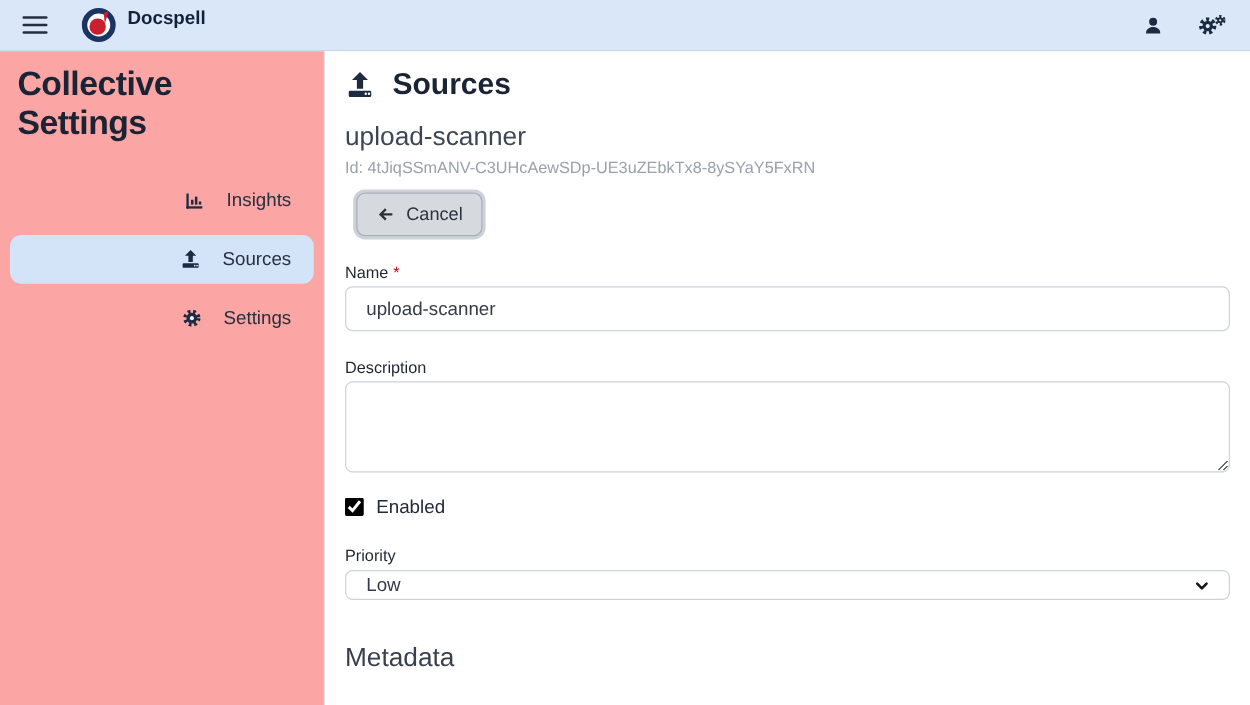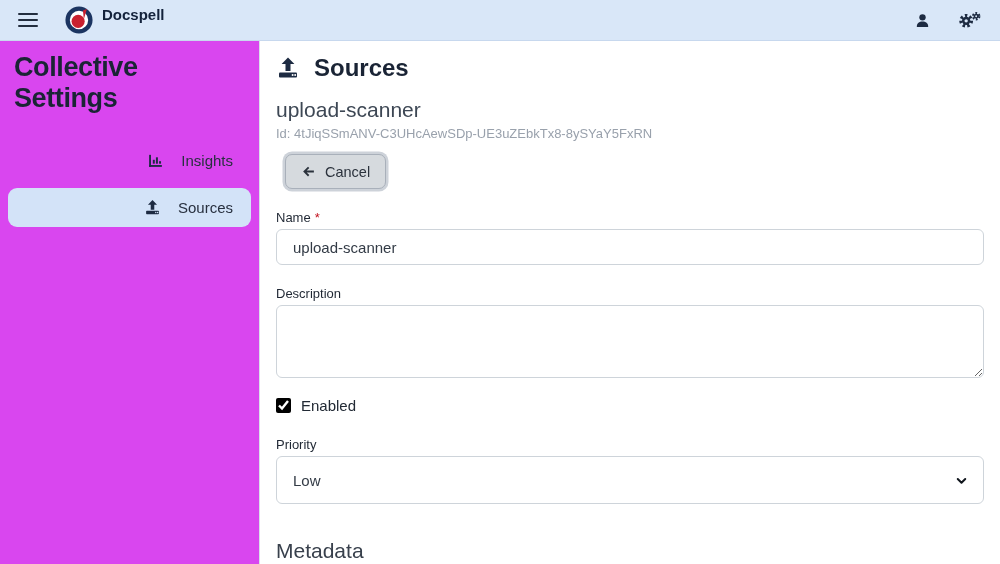--- a/index.html
+++ b/index.html
@@ -11,21 +11,21 @@
     display: flex; align-items: center; padding: 0 18px; }
   .hamburger { width: 20px; display: flex; flex-direction: column; gap: 3.5px; cursor: pointer; }
   .hamburger span { height: 2.6px; background: #232e3f; border-radius: 1px; }
   .brand { display: flex; gap: 9px; margin-left: 27px; cursor: pointer; }
   .brand-name { font-size: 15px; font-weight: bold; color: #13223b; }
   .nav-right { margin-left: auto; display: flex; align-items: center; gap: 26px; }
   .nav-btn { display: flex; align-items: center; color: #1d2b42; cursor: pointer; background: none; border: none; }
 
   
   .layout { display: flex; height: 523px; }
-  .sidebar { width: 260px; flex: 0 0 260px; background: #d946ef; border-right: 1px solid #d9dfe9;
+  .sidebar { width: 260px; flex: 0 0 260px; background: #fca5a5; border-right: 1px solid #d9dfe9;
     padding: 11px 8px 0 8px; }
   .sidebar-title { font-size: 27px; font-weight: bold; color: #1a2435; padding: 0 6px; letter-spacing: -0.4px; }
   .nav-list { margin-top: 27px; display: flex; flex-direction: column; gap: 8px; }
   .nav-item { display: flex; align-items: center; gap: 17px; height: 39px; padding: 0 18px;
     border-radius: 9px; font-size: 15px; color: #28303f; cursor: pointer; justify-content: flex-end; }
   .nav-item.active { background: #d3e3f8; }
   .nav-item .icon { width: 17px; height: 17px; color: #1d2b42; display: flex; align-items: center; }
 
   .main { flex: 1; background: #fff; padding: 13px 16px 0 16px; overflow: hidden; }
   .page-title { display: flex; align-items: center; gap: 14px; font-size: 24px; font-weight: bold; color: #1a2435; }
@@ -48,21 +48,21 @@
   .field-label { margin-top: 21px; font-size: 13px; font-weight: normal; color: #1f2733;
     display: flex; gap: 4px; width: fit-content; }
   .req { color: #c1121f; }
   .text-input { margin-top: 4px; display: block; width: 100%; height: 36px;
     border: 1px solid #ced4da; border-radius: 6px; padding: 0 16px; font-size: 15px;
     color: #333b46; background: #fff; font-family: inherit; }
   textarea.text-input { height: 73px; padding-top: 8px; resize: vertical; }
   .check-row { margin-top: 19px; display: flex; align-items: center; gap: 10px; }
   .checkbox { width: 15px; height: 15px; accent-color: #000; cursor: pointer; }
   .check-label { font-size: 15px; color: #222a35; }
-  .select { margin-top: 4px; height: 48px; border: 1px solid #ced4da; border-radius: 6px;
+  .select { margin-top: 4px; height: 24px; border: 1px solid #ced4da; border-radius: 6px;
     display: flex; align-items: center; padding: 0 14px 0 16px; font-size: 15px;
     color: #333b46; cursor: pointer; background: #fff; }
   .select .chev { margin-left: auto; width: 15px; height: 15px; color: #10151c; display: flex; }
   .help-text { margin-top: 5px; font-size: 13.5px; color: #a6adb6; }
   .field-label.mt-lg { margin-top: 23px; }
 
   
   .section-title { margin-top: 35px; font-size: 21px; font-weight: 400; color: #38404c; }
 </style>
 </head>
@@ -125,20 +125,30 @@
         <span class="icon">
           <svg width="17" height="17" viewBox="0 0 24 24" fill="currentColor">
             <path d="M12 1.5 5.6 8h3.9v7h5V8h3.9z"></path>
             <rect x="3" y="16.5" width="18" height="5" rx="1"></rect>
             <circle cx="16.6" cy="19" r="1" fill="#d3e3f8"></circle>
             <circle cx="19.2" cy="19" r="1" fill="#d3e3f8"></circle>
           </svg>
         </span>
         <span>Sources</span>
       </div>
+      <div class="nav-item">
+        <span class="icon">
+          <svg width="17" height="17" viewBox="0 0 24 24">
+            <circle cx="12" cy="12" r="7.4" fill="none" stroke="#1d2b42" stroke-width="4.6" stroke-dasharray="2.9 3"></circle>
+            <circle cx="12" cy="12" r="6" fill="#1d2b42"></circle>
+            <circle cx="12" cy="12" r="2.3" fill="#ecf3fc"></circle>
+          </svg>
+        </span>
+        <span>Settings</span>
+      </div>
     </nav>
   </aside>
 
   <main class="main">
     <h1 class="page-title">
       <span class="icon">
         <svg width="24" height="24" viewBox="0 0 24 24" fill="#1d2b42">
           <path d="M12 1.5 5.6 8h3.9v7h5V8h3.9z"></path>
           <rect x="3" y="16.5" width="18" height="5" rx="1"></rect>
           <circle cx="16.6" cy="19" r="1" fill="#fff"></circle>

